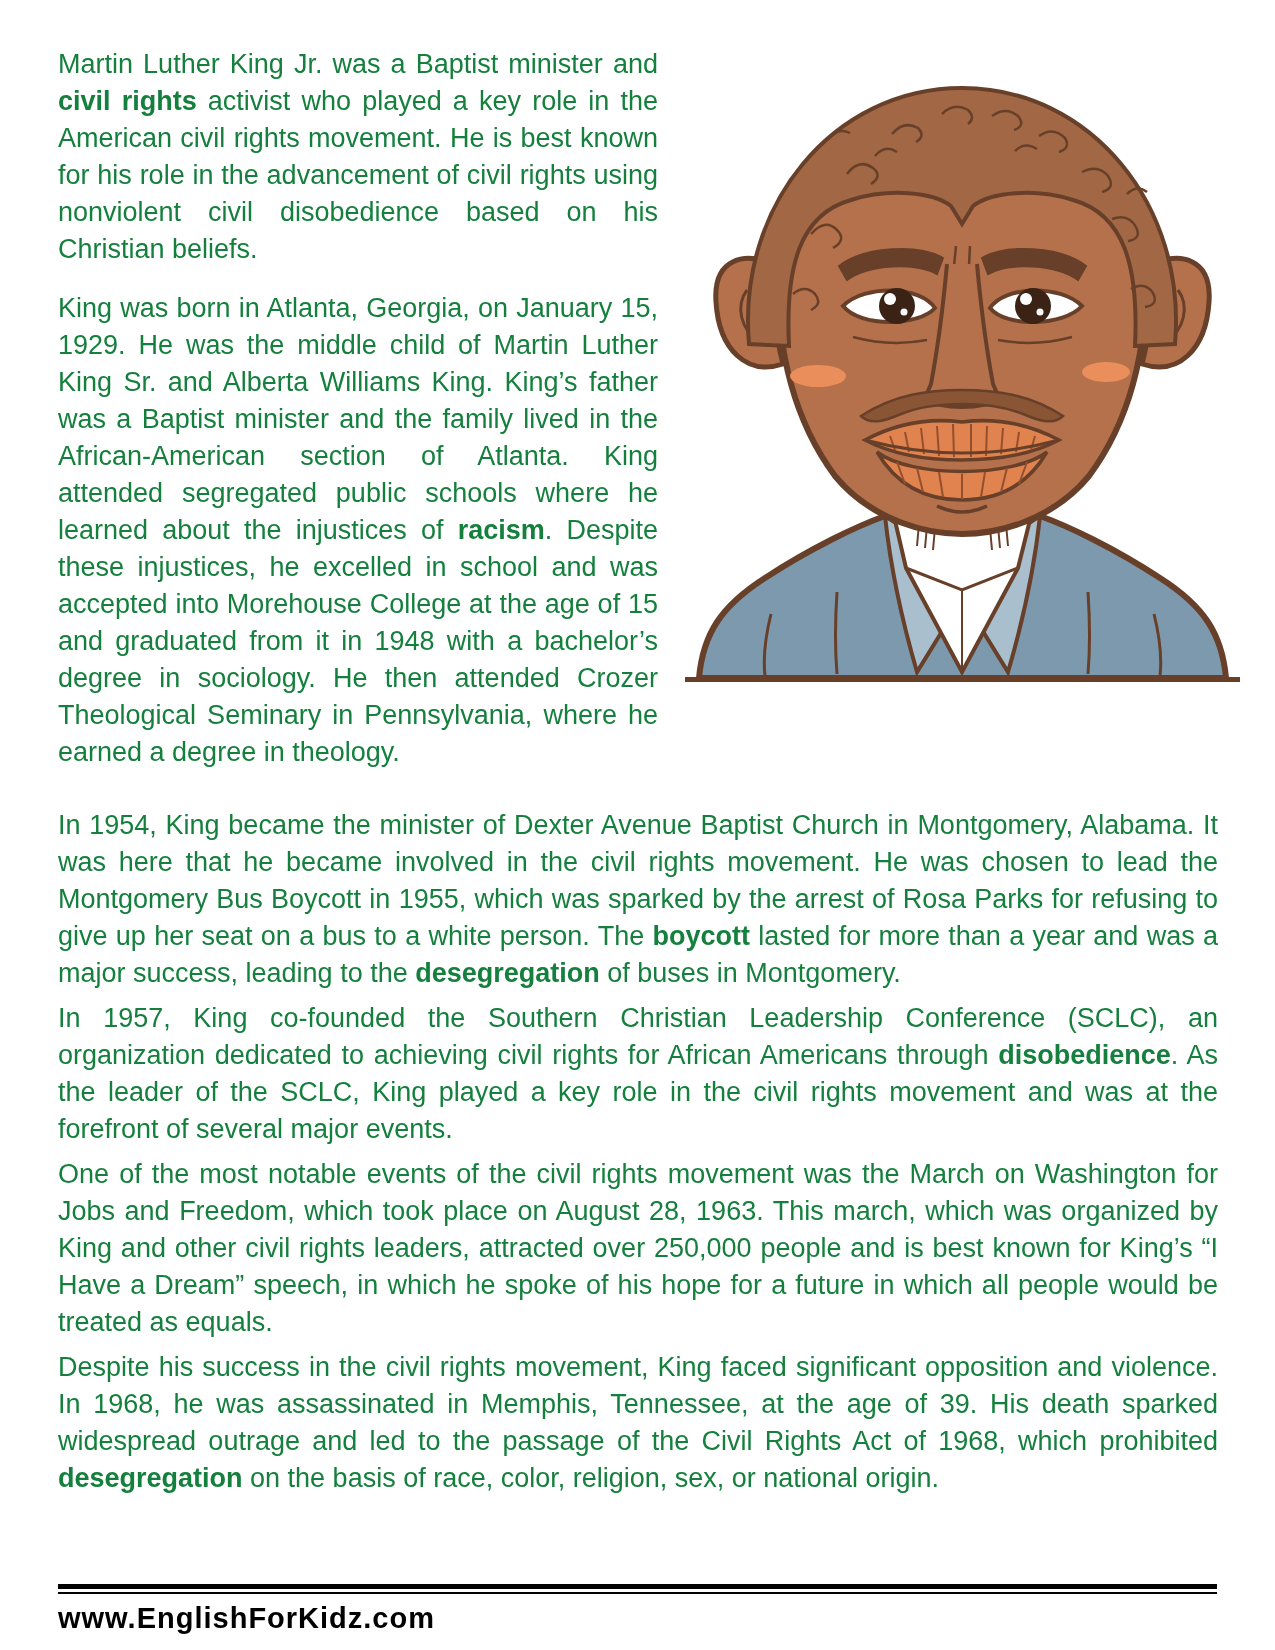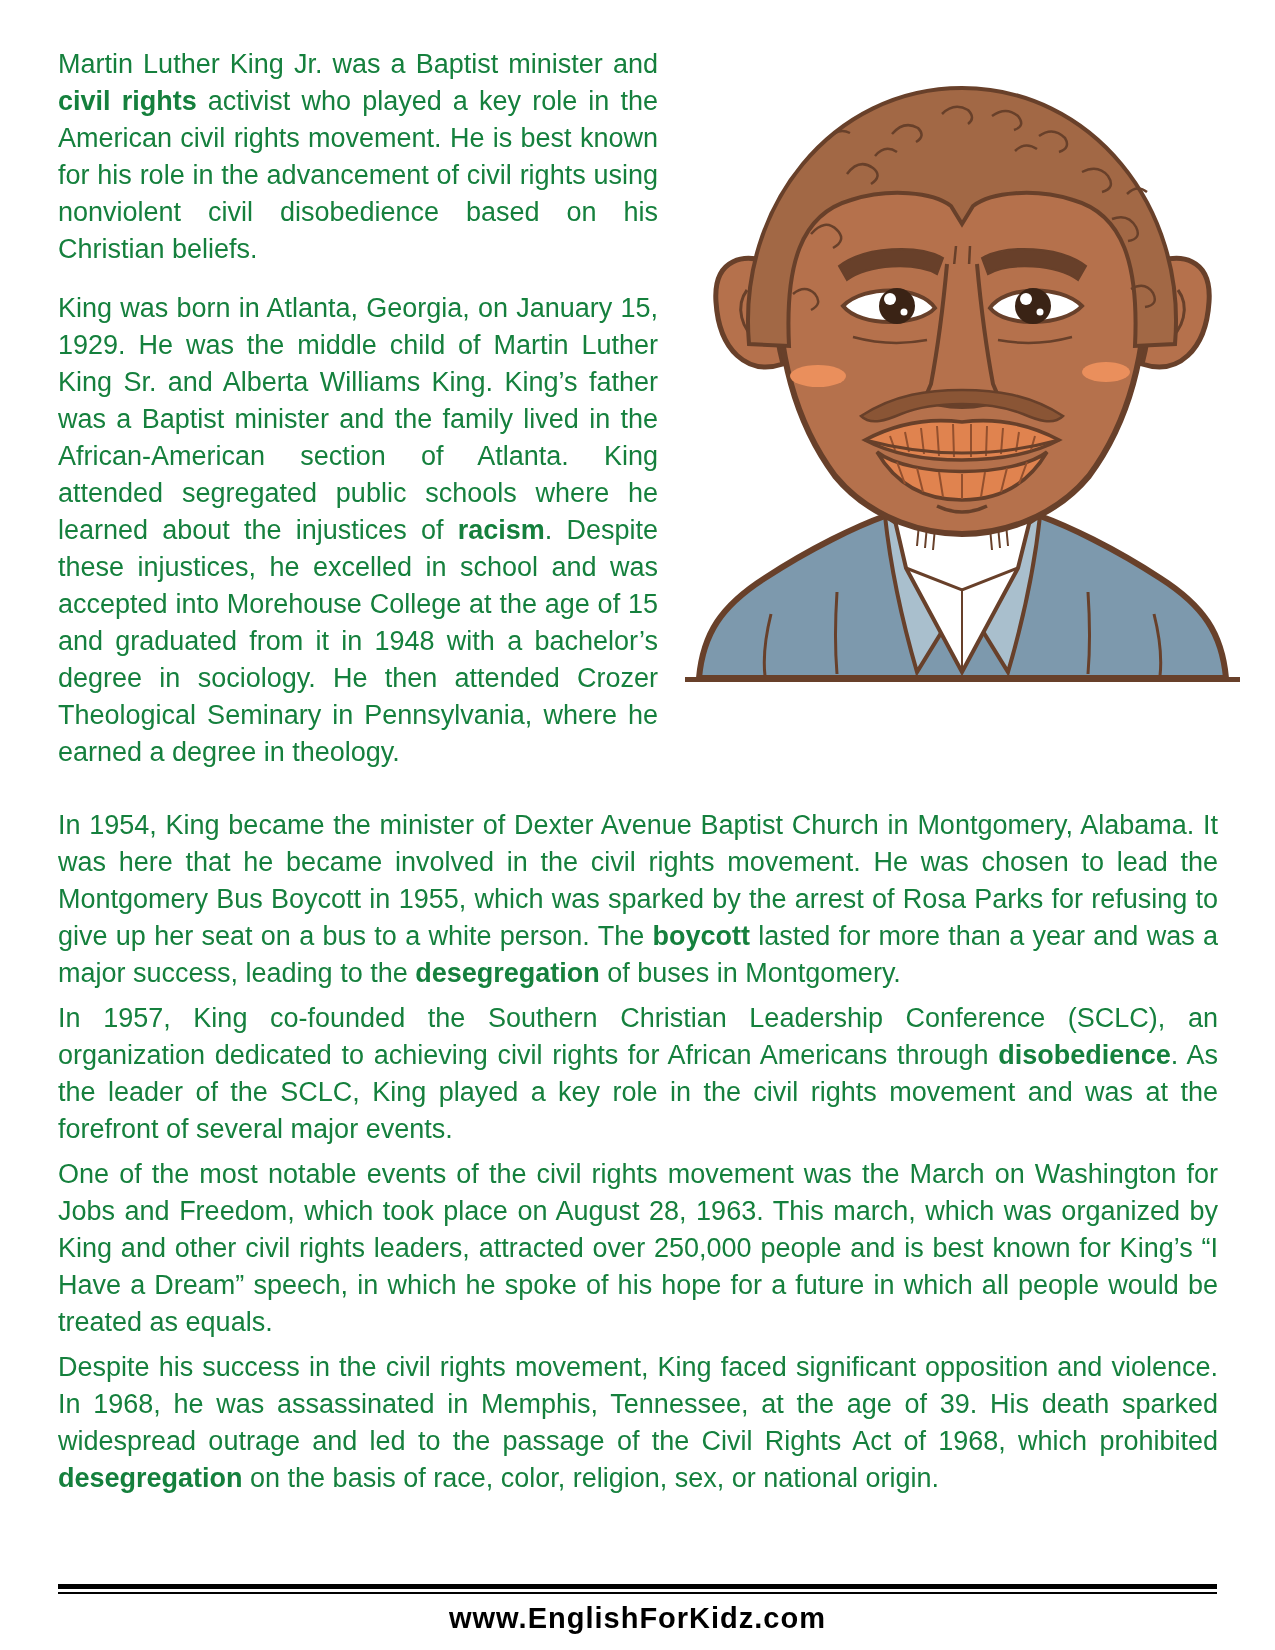--- a/index.html
+++ b/index.html
@@ -16,21 +16,21 @@
     font-size:27px; line-height:37px; text-align:justify;
     margin:0 0 8px 0; color:#15803d;
   }
   .col-text p.body-par { margin-bottom:22px; }
   .col-text p.body-par:last-child { margin-bottom:16px; }
   p.body-par b { font-weight:bold; }
   .footer { position:absolute; left:58px; top:1584px; width:1159px; }
   .rule-thick { height:5px; background:#000; }
   .rule-thin  { height:2px; background:#000; margin-top:3px; }
   .site-url {
-    text-align:center; font-weight:bold; font-size:29px; letter-spacing:1px;
+    text-align:left; font-weight:bold; font-size:29px; letter-spacing:1px;
     margin-top:8px; color:#000;
   }
 </style>
 </head>
 <body>
 
 <div class="page">
   <div class="content">
 
     <div class="top-section">

